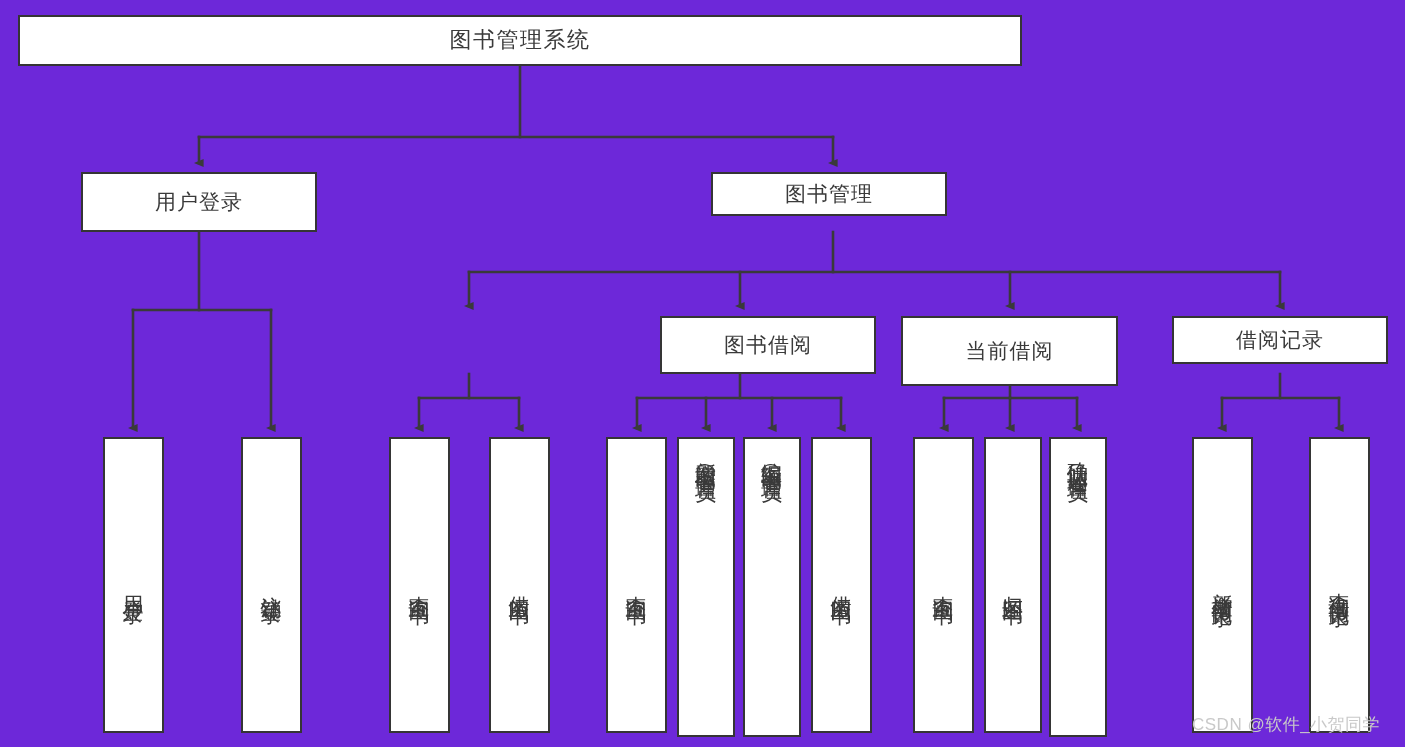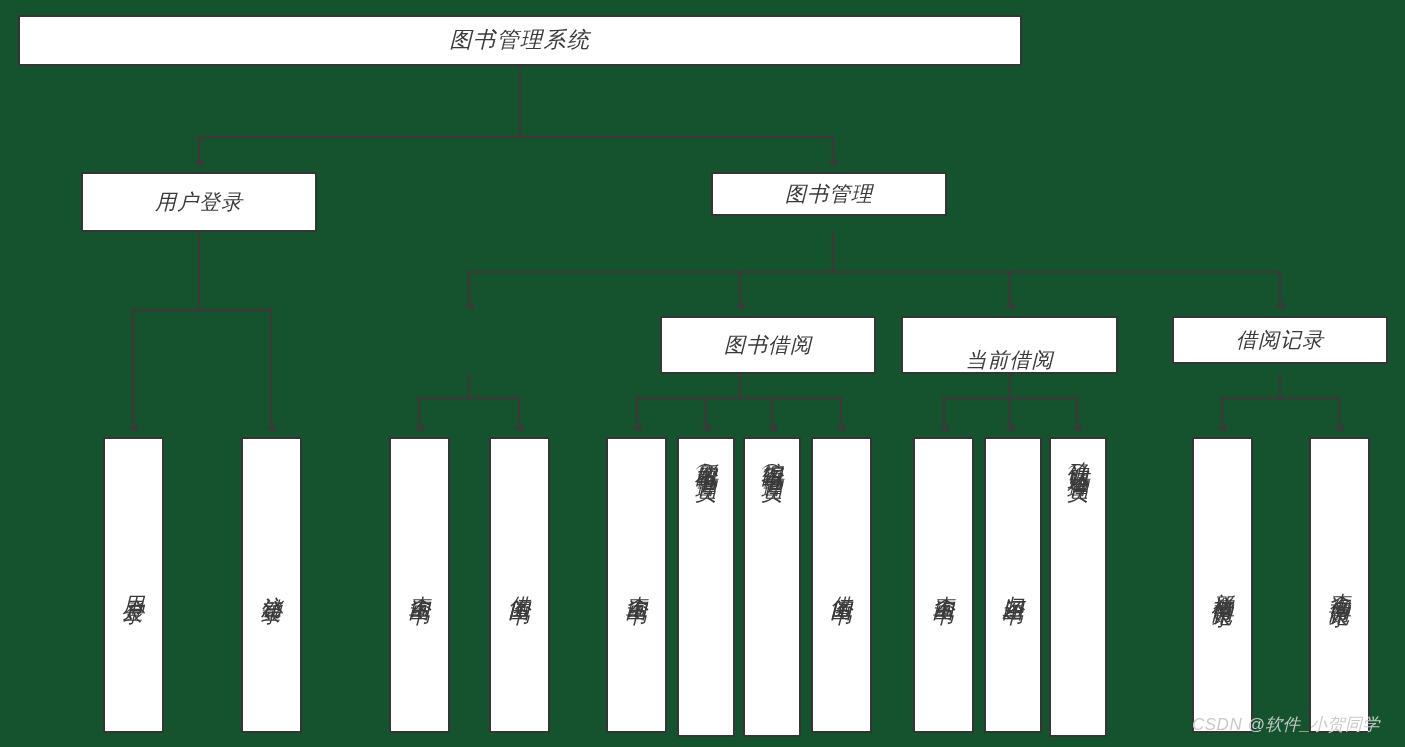--- a/index.html
+++ b/index.html
@@ -1,21 +1,21 @@
 <!DOCTYPE html>
 <html><head>
 <meta charset="utf-8">
 <style>
   html,body{margin:0;padding:0;background:#ffffff;}
   body{
     width:1405px;height:747px;overflow:hidden;
     font-family:"Liberation Sans","DejaVu Sans",sans-serif;
     color:#2b2b2b;
   }
-  #stage{position:relative;width:1405px;height:747px;background:#14532d;font-style:italic;}
+  #stage{position:relative;width:1405px;height:747px;background:#6d28d9;}
   svg#edges{position:absolute;left:0;top:0;width:1405px;height:747px;}
 
   .node{
     position:absolute;
     box-sizing:border-box;
     background:#ffffff;
     border:2px solid #353535;
     display:flex;
     align-items:center;
     justify-content:center;
@@ -125,21 +125,21 @@
   <div class="node h" style="left:81px;top:172px;width:236px;height:60px;">
     <span class="lbl">用户登录</span>
   </div>
   <div class="node h" style="left:711px;top:172px;width:236px;height:44px;">
     <span class="lbl">图书管理</span>
   </div>
 
   <div class="node h" style="left:660px;top:316px;width:216px;height:58px;">
     <span class="lbl">图书借阅</span>
   </div>
-  <div class="node h" style="left:901px;top:316px;width:217px;height:58px;align-items:flex-end;">
+  <div class="node h" style="left:901px;top:316px;width:217px;height:70px;">
     <span class="lbl">当前借阅</span>
   </div>
   <div class="node h" style="left:1172px;top:316px;width:216px;height:48px;">
     <span class="lbl">借阅记录</span>
   </div>
 
   <div class="node v mid" style="left:103px;top:437px;width:61px;height:296px;">
     <span class="lbl">用户登录</span>
   </div>
   <div class="node v mid" style="left:241px;top:437px;width:61px;height:296px;">

